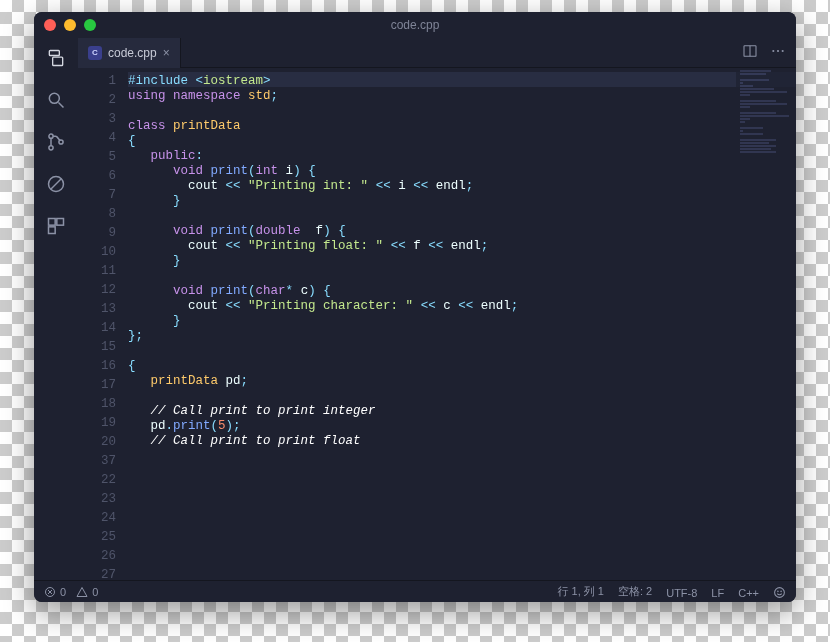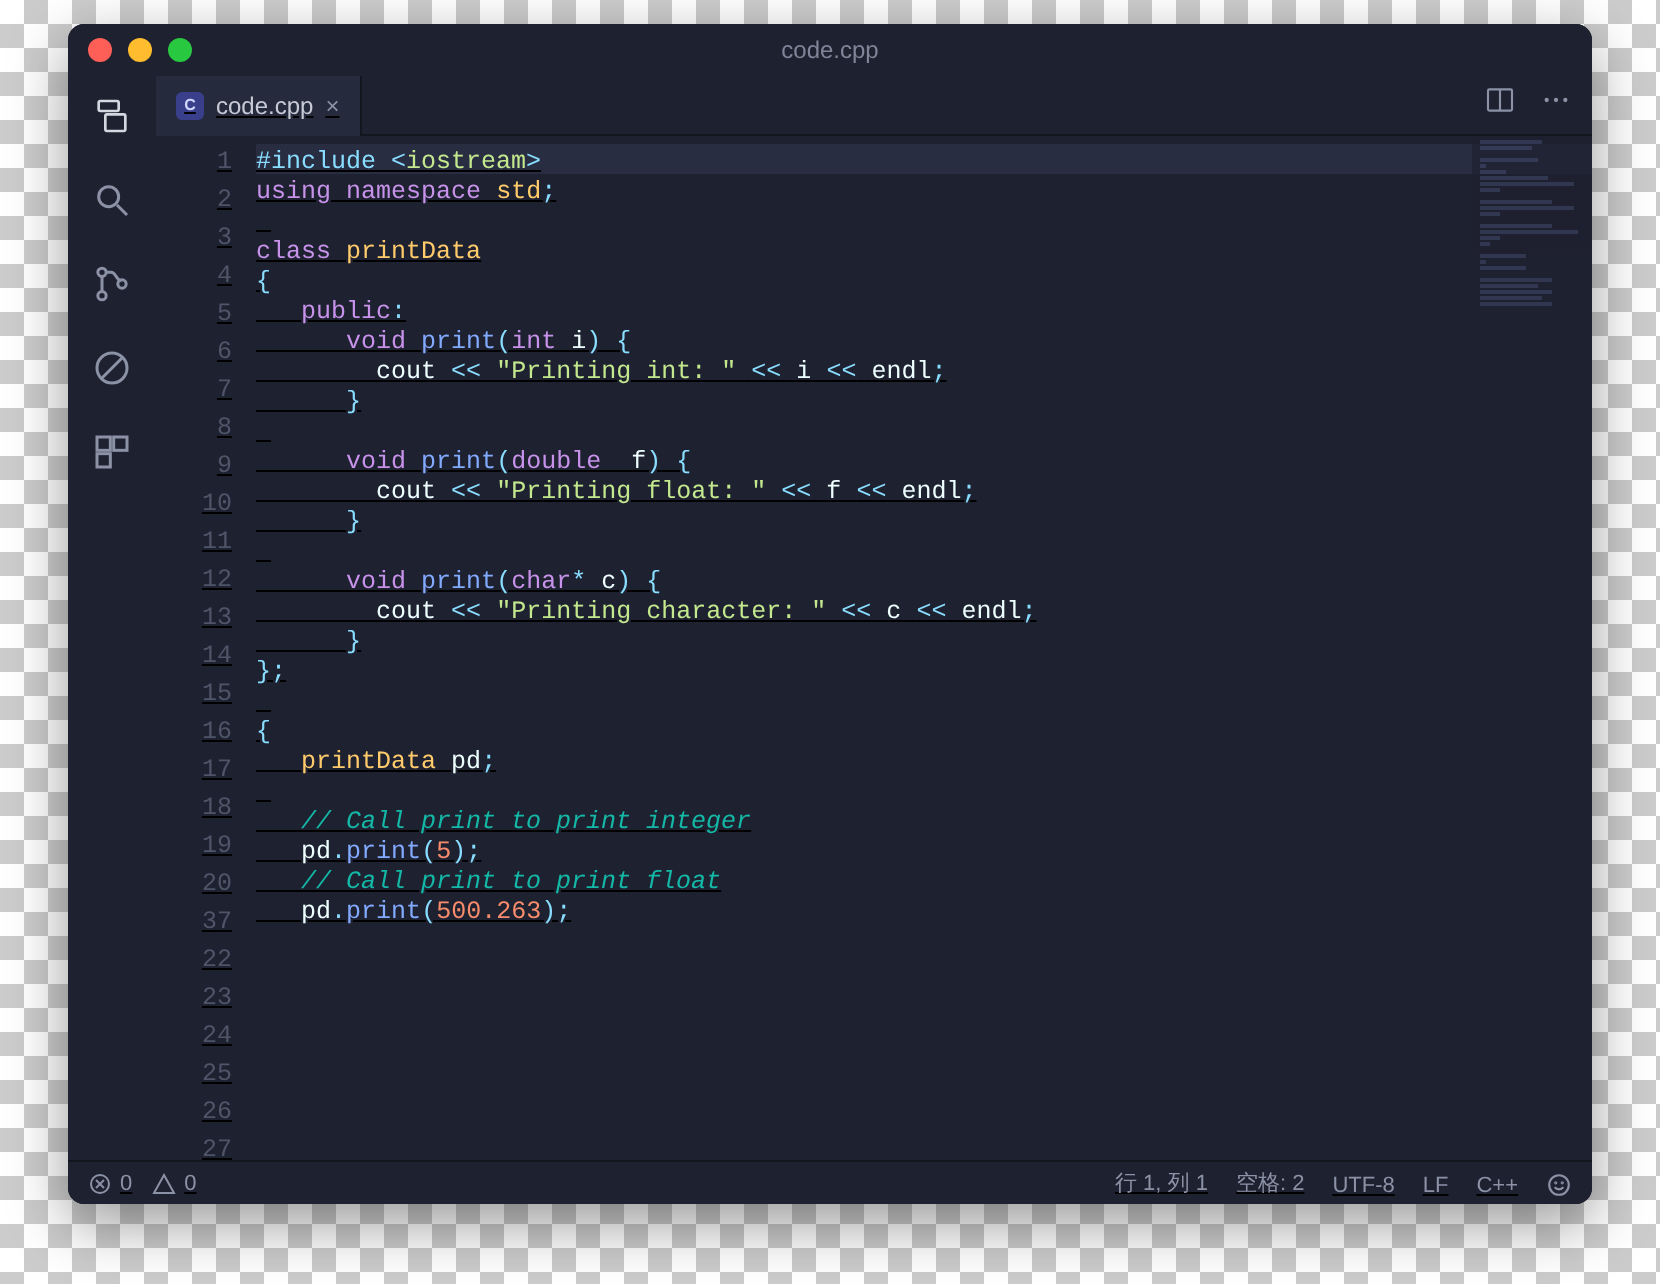--- a/index.html
+++ b/index.html
@@ -20,21 +20,20 @@
   }
   .window {
     width: 100%;
     height: 100%;
     background: #1e2130;
     border-radius: 8px;
     overflow: hidden;
     display: flex;
     flex-direction: column;
     box-shadow: 0 10px 30px rgba(0,0,0,0.4);
-    text-decoration: underline;
   }
   .titlebar {
     height: 26px;
     background: #1e2130;
     display: flex;
     align-items: center;
     padding: 0 10px;
     position: relative;
   }
   .traffic-lights { display: flex; gap: 8px; }
@@ -144,21 +143,21 @@
   .line.current { background: rgba(90,100,150,0.18); }
   .tok-keyword { color: #c792ea; }
   .tok-type { color: #c792ea; }
   .tok-string { color: #c3e88d; }
   .tok-number { color: #f78c6c; }
   .tok-func { color: #82aaff; }
   .tok-class { color: #ffcb6b; }
   .tok-var { color: #eeffff; }
   .tok-op { color: #89ddff; }
   .tok-punc { color: #89ddff; }
-  .tok-comment { color: #14b8a6; font-style: italic; }
+  .tok-comment { color: #ffffff; font-style: italic; }
   .tok-preproc { color: #89ddff; }
   .tok-include { color: #c3e88d; }
   .minimap {
     position: absolute;
     top: 0;
     right: 0;
     width: 60px;
     height: 130px;
     background: #1e2130;
     display: flex;
@@ -312,21 +311,20 @@
               <div class="line"><span>        </span><span class="tok-var">cout</span><span> </span><span class="tok-op">&lt;&lt;</span><span> </span><span class="tok-string">"Printing character: "</span><span> </span><span class="tok-op">&lt;&lt;</span><span> </span><span class="tok-var">c</span><span> </span><span class="tok-op">&lt;&lt;</span><span> </span><span class="tok-var">endl</span><span class="tok-punc">;</span></div>
               <div class="line"><span>      </span><span class="tok-punc">}</span></div>
               <div class="line"><span class="tok-punc">};</span></div>
               <div class="line">&nbsp;</div>
               <div class="line"><span class="tok-punc">{</span></div>
               <div class="line"><span>   </span><span class="tok-class">printData</span><span> </span><span class="tok-var">pd</span><span class="tok-punc">;</span></div>
               <div class="line">&nbsp;</div>
               <div class="line"><span>   </span><span class="tok-comment">// Call print to print integer</span></div>
               <div class="line"><span>   </span><span class="tok-var">pd</span><span class="tok-punc">.</span><span class="tok-func">print</span><span class="tok-punc">(</span><span class="tok-number">5</span><span class="tok-punc">);</span></div>
               <div class="line"><span>   </span><span class="tok-comment">// Call print to print float</span></div>
-              <div class="line"><span>   </span><span class="tok-var">pd</span><span class="tok-punc">.</span><span class="tok-func">print</span><span class="tok-punc">(</span><span class="tok-number">500.263</span><span class="tok-punc">);</span></div>
             </div>
           <div class="minimap" id="minimap">
               <div class="mm-line" style="width: 60%;"></div>
               <div class="mm-line" style="width: 50%;"></div>
               <div class="mm-line" style="width: 0%; opacity: 0;"></div>
               <div class="mm-line" style="width: 55%;"></div>
               <div class="mm-line" style="width: 5%;"></div>
               <div class="mm-line" style="width: 25%;"></div>
               <div class="mm-line" style="width: 65%;"></div>
               <div class="mm-line" style="width: 90%;"></div>

